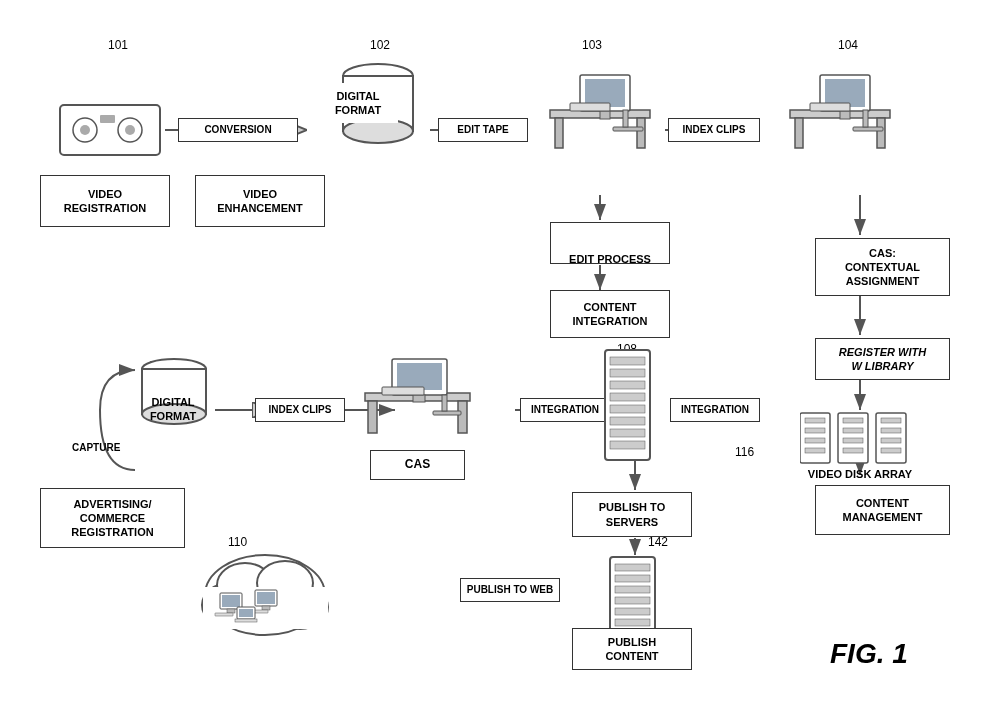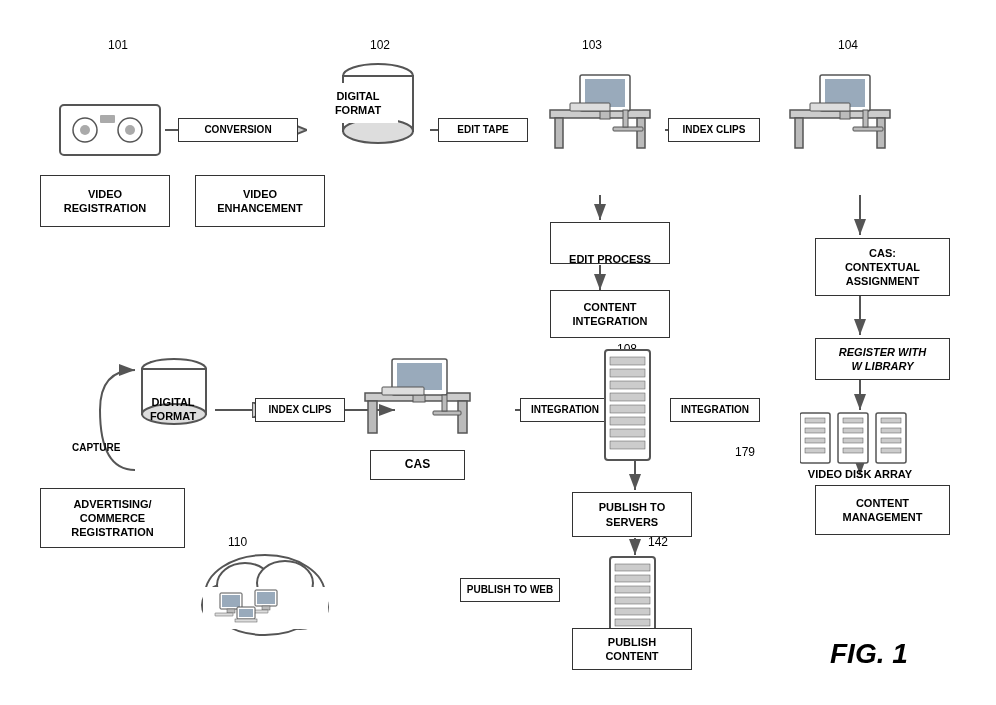--- a/index.html
+++ b/index.html
@@ -107,21 +107,21 @@
     <line x1="600" y1="195" x2="600" y2="220" stroke="#555" stroke-width="2" marker-end="url(#arrowhead)"></line>
 
     <line x1="600" y1="265" x2="600" y2="290" stroke="#555" stroke-width="2" marker-end="url(#arrowhead)"></line>
 
   </svg>
 
   <span class="ref-num" style="left:108px; top:38px;">101</span>
   <span class="ref-num" style="left:370px; top:38px;">102</span>
   <span class="ref-num" style="left:582px; top:38px;">103</span>
   <span class="ref-num" style="left:838px; top:38px;">104</span>
-  <span class="ref-num" style="left:735px; top:445px;">179</span>
+  <span class="ref-num" style="left:735px; top:445px;">116</span>
   <span class="ref-num" style="left:148px; top:359px;">107</span>
   <span class="ref-num" style="left:617px; top:342px;">108</span>
   <span class="ref-num" style="left:648px; top:535px;">142</span>
   <span class="ref-num" style="left:228px; top:535px;">110</span>
 
   <svg style="position:absolute; left:55px; top:95px; width:110px; height:70px;">
     <rect x="5" y="10" width="100" height="50" rx="4" fill="white" stroke="#555" stroke-width="2"></rect>
     <circle cx="30" cy="35" r="12" fill="white" stroke="#555" stroke-width="1.5"></circle>
     <circle cx="75" cy="35" r="12" fill="white" stroke="#555" stroke-width="1.5"></circle>
     <circle cx="30" cy="35" r="5" fill="#aaa"></circle>

